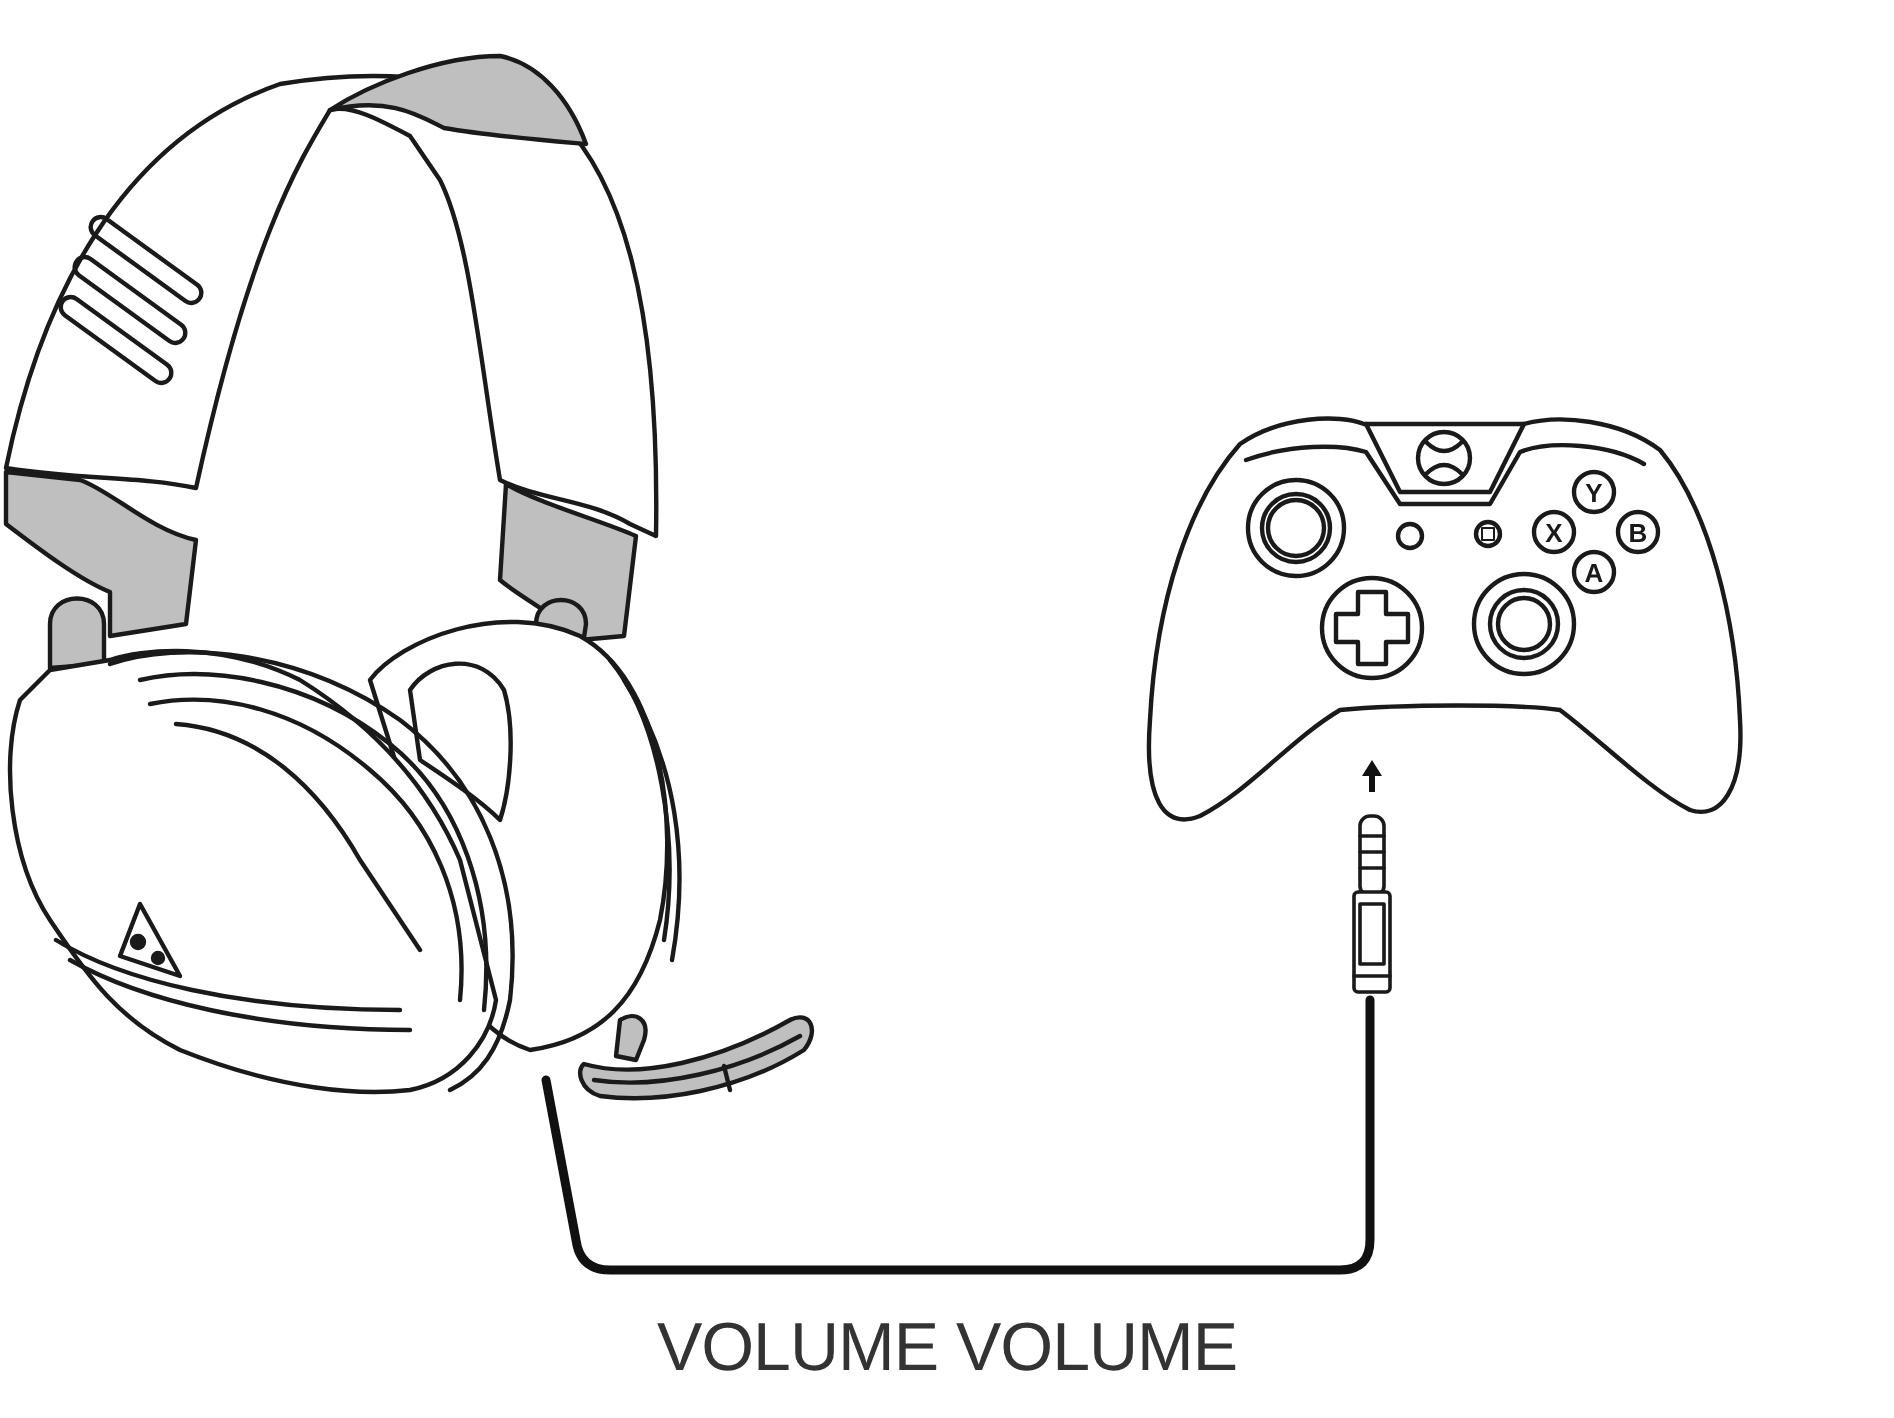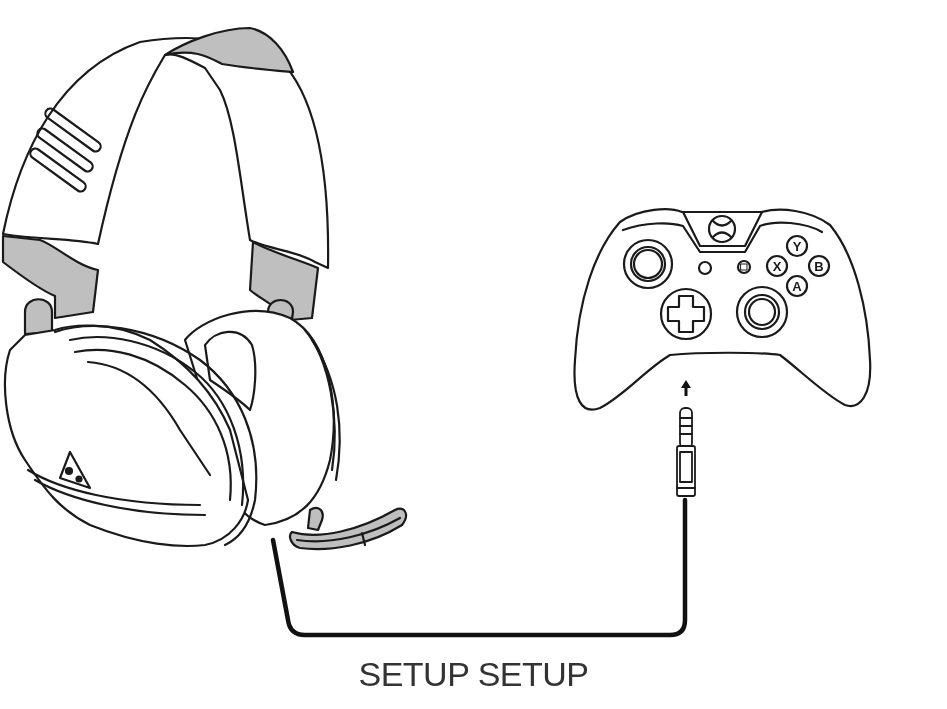--- a/index.html
+++ b/index.html
@@ -122,13 +122,13 @@
   </g>
 
   <g class="btn-label" font-size="13" fill="#1a1a1a" text-anchor="middle">
     <text x="797" y="251">Y</text>
     <text x="777" y="271">X</text>
     <text x="819" y="271">B</text>
     <text x="797" y="291">A</text>
   </g>
 </svg>
 
-<div class="caption">SETUP SETUP</div>
+<div class="caption">VOLUME VOLUME</div>
 
 </body></html>

